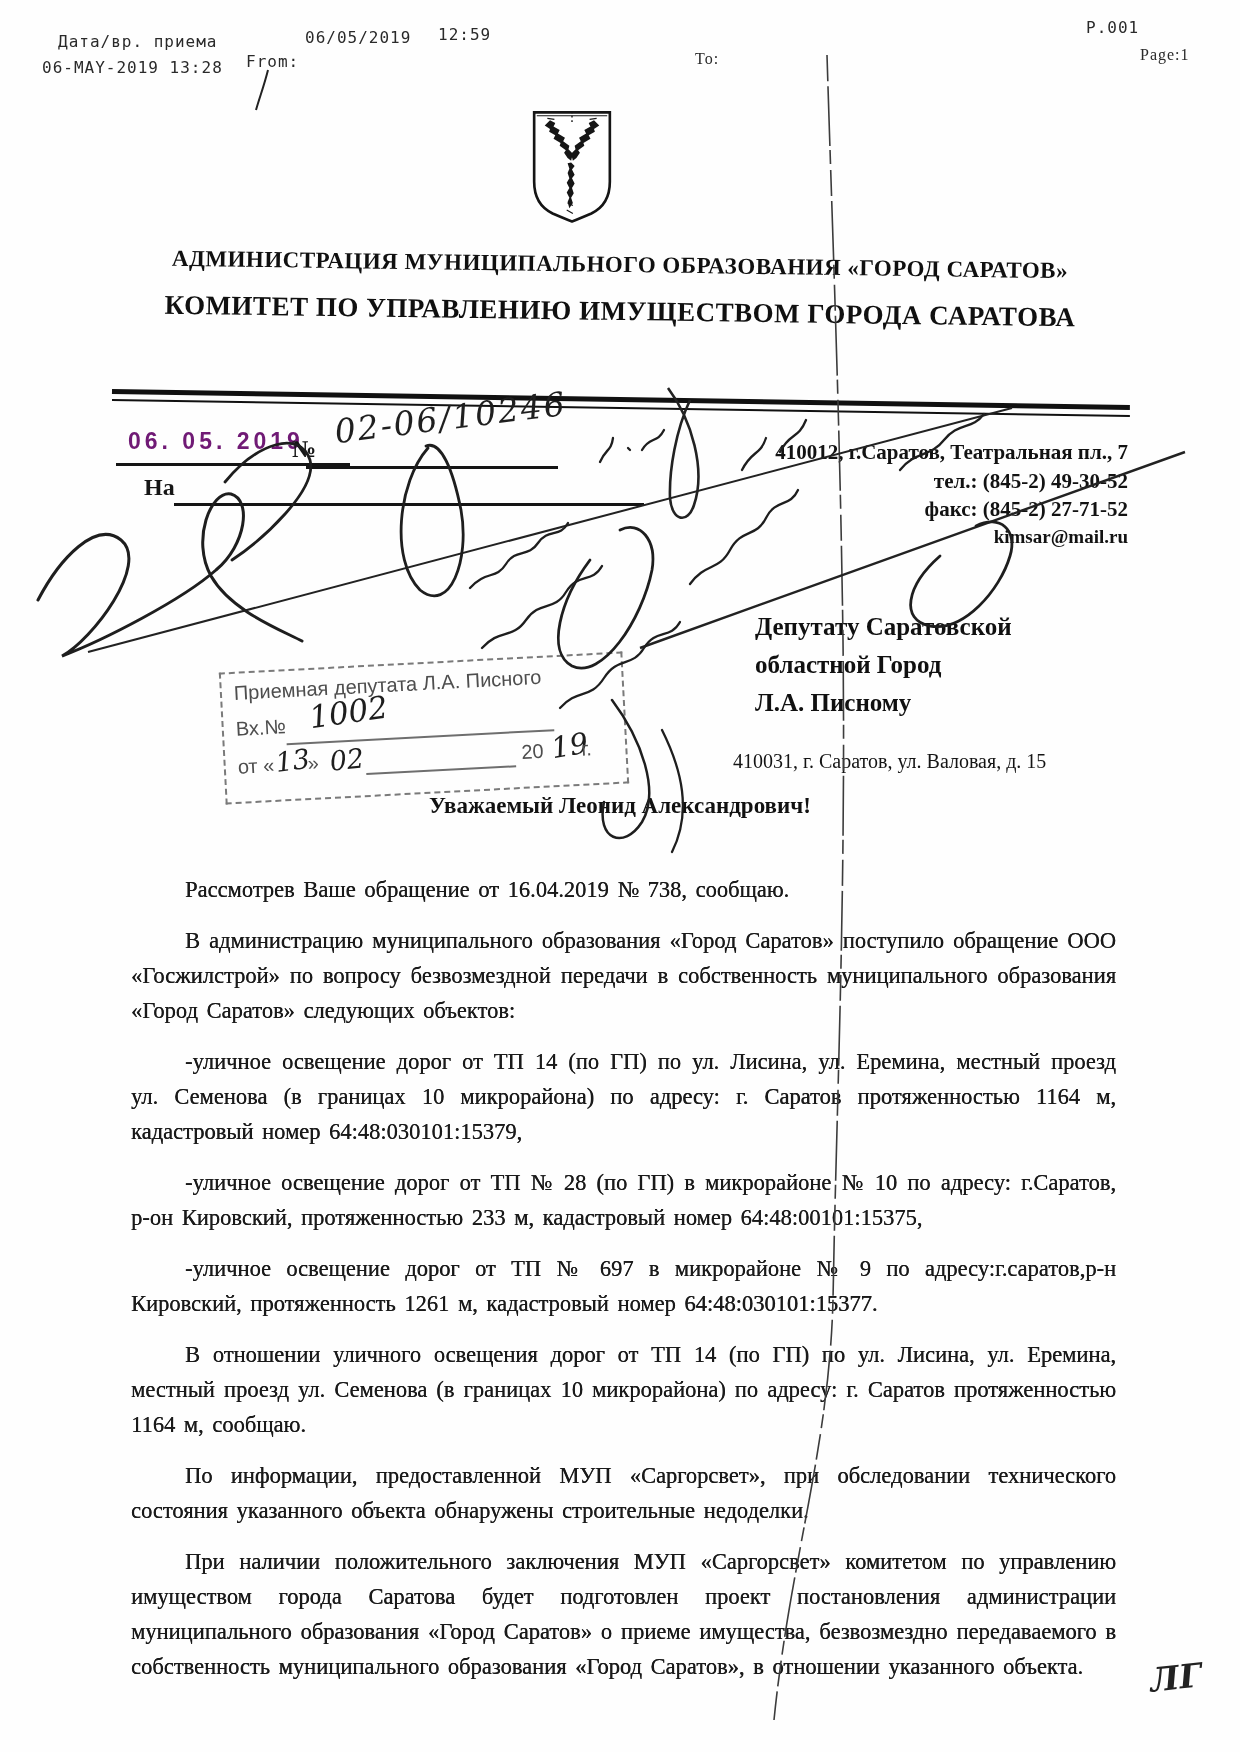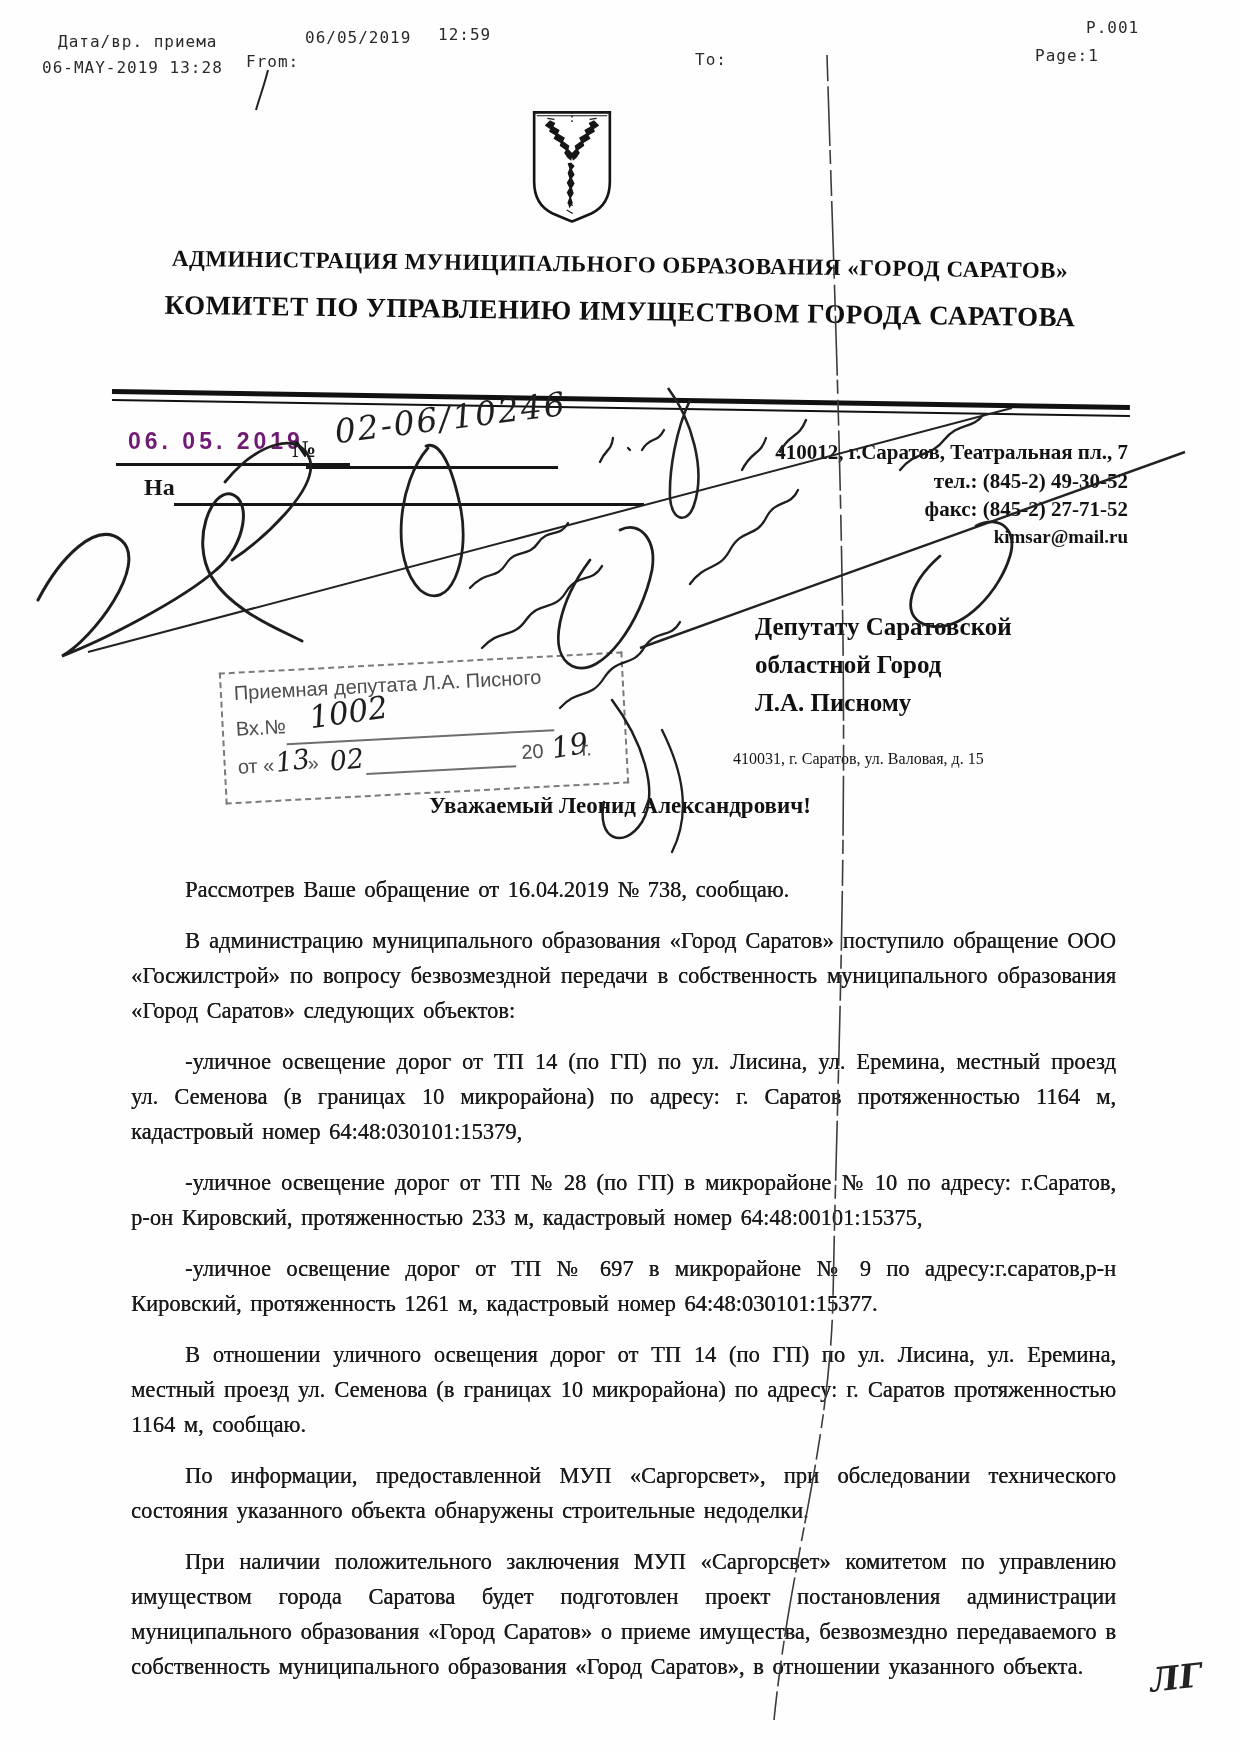--- a/index.html
+++ b/index.html
@@ -14,21 +14,21 @@
   .rule1{top:389px;height:5px;}
   .rule2{top:399px;height:2px;}
   .uline{background:#151515;height:3px;}
   .stampdate{font-family:"Liberation Sans",sans-serif;font-weight:bold;font-size:23px;
              letter-spacing:4px;color:#701a75;}
   .reflab{font-weight:bold;font-size:24px;}
   .hw{font-family:"DejaVu Serif",serif;font-style:italic;color:#1f1f1f;white-space:nowrap;}
   .addr{right:112px;text-align:right;font-weight:bold;font-size:21px;line-height:28px;color:#121212;}
   .addr4{font-size:19px;}
   .recip{left:755px;font-weight:bold;font-size:25px;line-height:37px;color:#101010;}
-  .recipaddr{left:733px;font-size:16px;color:#141414;}
+  .recipaddr{left:733px;font-size:20px;color:#141414;}
   .stampbox{left:222px;top:662px;width:400px;height:128px;transform:rotate(-3deg);
             border:2px dashed #7a7a7a;color:#4e4e4e;
             font-family:"Liberation Sans",sans-serif;font-size:20px;}
   .stampbox .sline{position:absolute;white-space:nowrap;}
   .stampbox .su{position:absolute;background:#6e6e6e;height:2px;}
   .salut{left:0;right:0;top:793px;text-align:center;font-weight:bold;font-size:23px;color:#111;}
   .body{left:115px;width:1017px;top:856px;font-size:22.5px;line-height:35px;
         text-align:justify;color:#1a1a1a;word-spacing:3px;text-shadow:0.3px 0 0 currentColor;}
   .body p{margin:16px;text-indent:54px;font-family:Liberation Serif, serif;}
   .overlay{left:0;top:0;z-index:6;pointer-events:none;}
@@ -38,23 +38,23 @@
 </head>
 <body>
 
 <div class="page">
 
   <div class="abs fax" style="left:58px;top:32px;">Дата/вр. приема</div>
   <div class="abs fax" style="left:305px;top:28px;">06/05/2019</div>
   <div class="abs fax" style="left:438px;top:25px;">12:59</div>
   <div class="abs fax" style="left:42px;top:58px;">06-MAY-2019 13:28</div>
   <div class="abs fax" style="left:246px;top:52px;">From:</div>
-  <div class="abs fax" style="left:695px;top:50px;">To:</div>
+  <div class="abs fax" style="left:695px;top:50px;font-family:Liberation Serif, serif;">To:</div>
   <div class="abs fax" style="left:1086px;top:18px;">P.001</div>
-  <div class="abs fax" style="left:1035px;top:46px;">Page:1</div>
+  <div class="abs fax" style="left:1140px;top:46px;font-family:Liberation Serif, serif;">Page:1</div>
 
   <div class="abs" style="left:528px;top:102px;width:88px;height:128px;">
     <svg width="88" height="128" viewBox="0 0 100 132">
       <path d="M7,5 L93,5 L93,84 Q93,110 72,120 Q58,126 50,129 Q42,126 28,120 Q7,110 7,84 Z" fill="#ffffff" stroke="#151515" stroke-width="3"></path>
       <path d="M10,9 L90,9" stroke="#151515" stroke-width="1.2" fill="none"></path>
       <path d="M50,4 L50,18" stroke="#151515" stroke-width="1.6" stroke-dasharray="2 3" fill="none"></path>
 
       <path d="M25,14 l6,3 l-2,4 l7,4 l-2,4 l8,5 l-2,4 l7,5 l-1,4 l5,5 l-2,8 l-4,-3 l-4,-6 l2,-3 l-7,-5 l1,-3 l-8,-5 l2,-4 l-7,-4 l1,-3 l-6,-4 z" fill="#161616"></path>
       <path d="M22,12 l8,1 M23,20 l7,-2" stroke="#161616" stroke-width="1.4" fill="none"></path>
 

